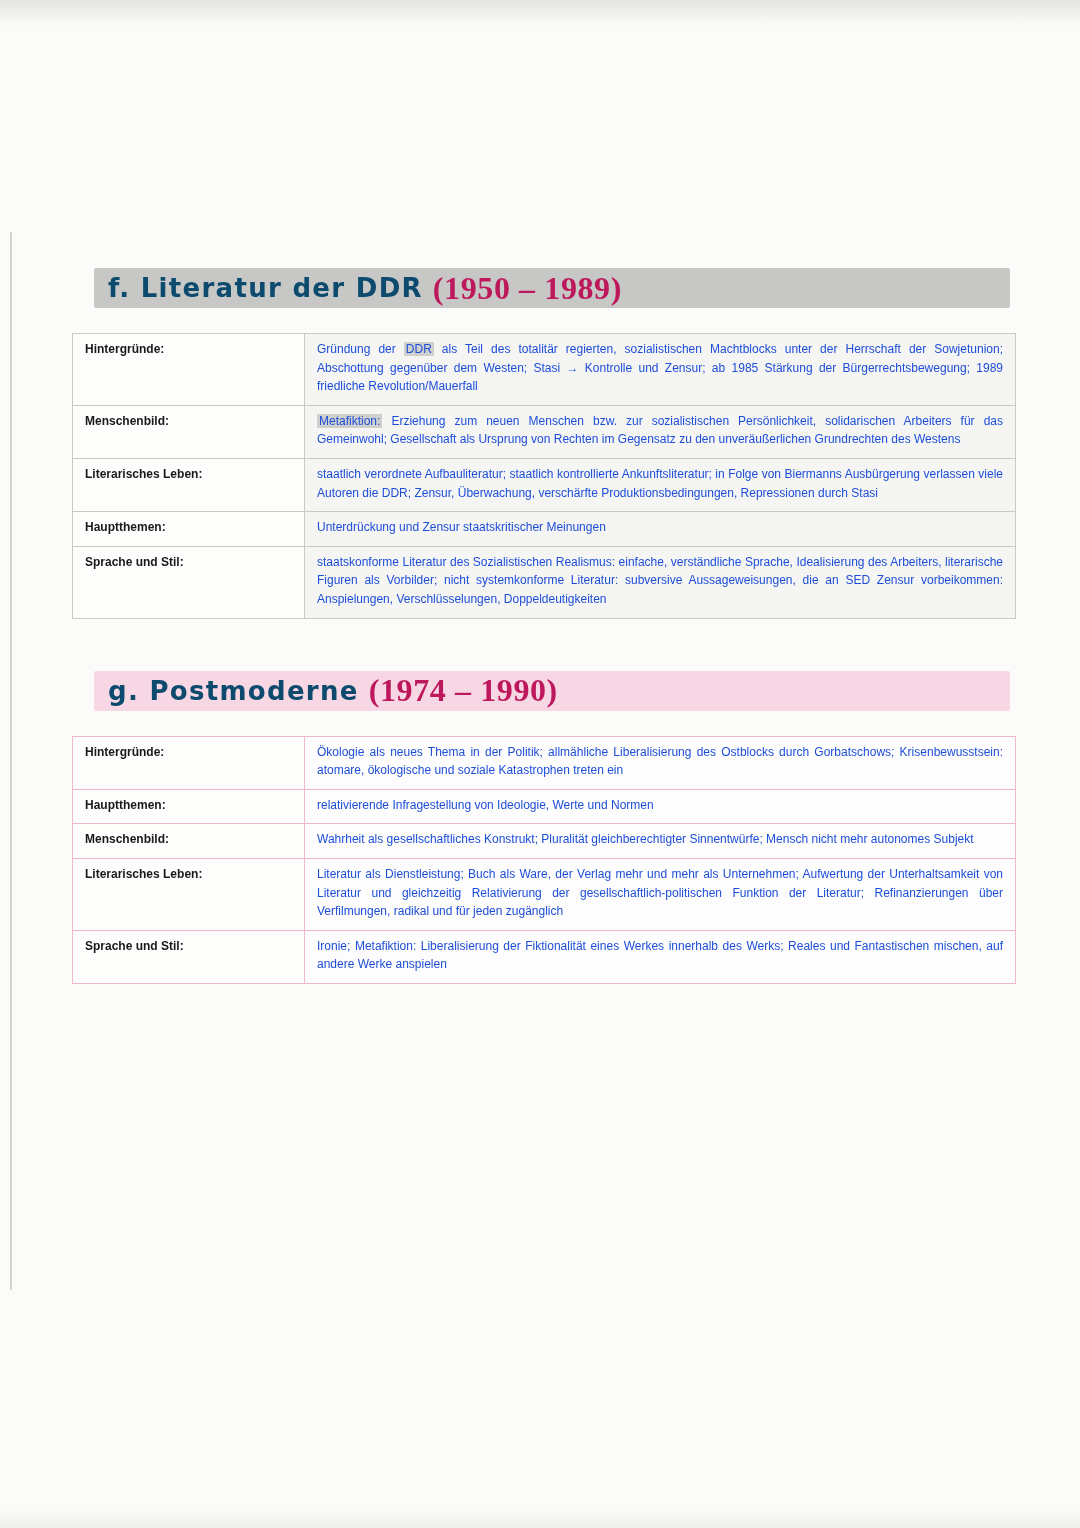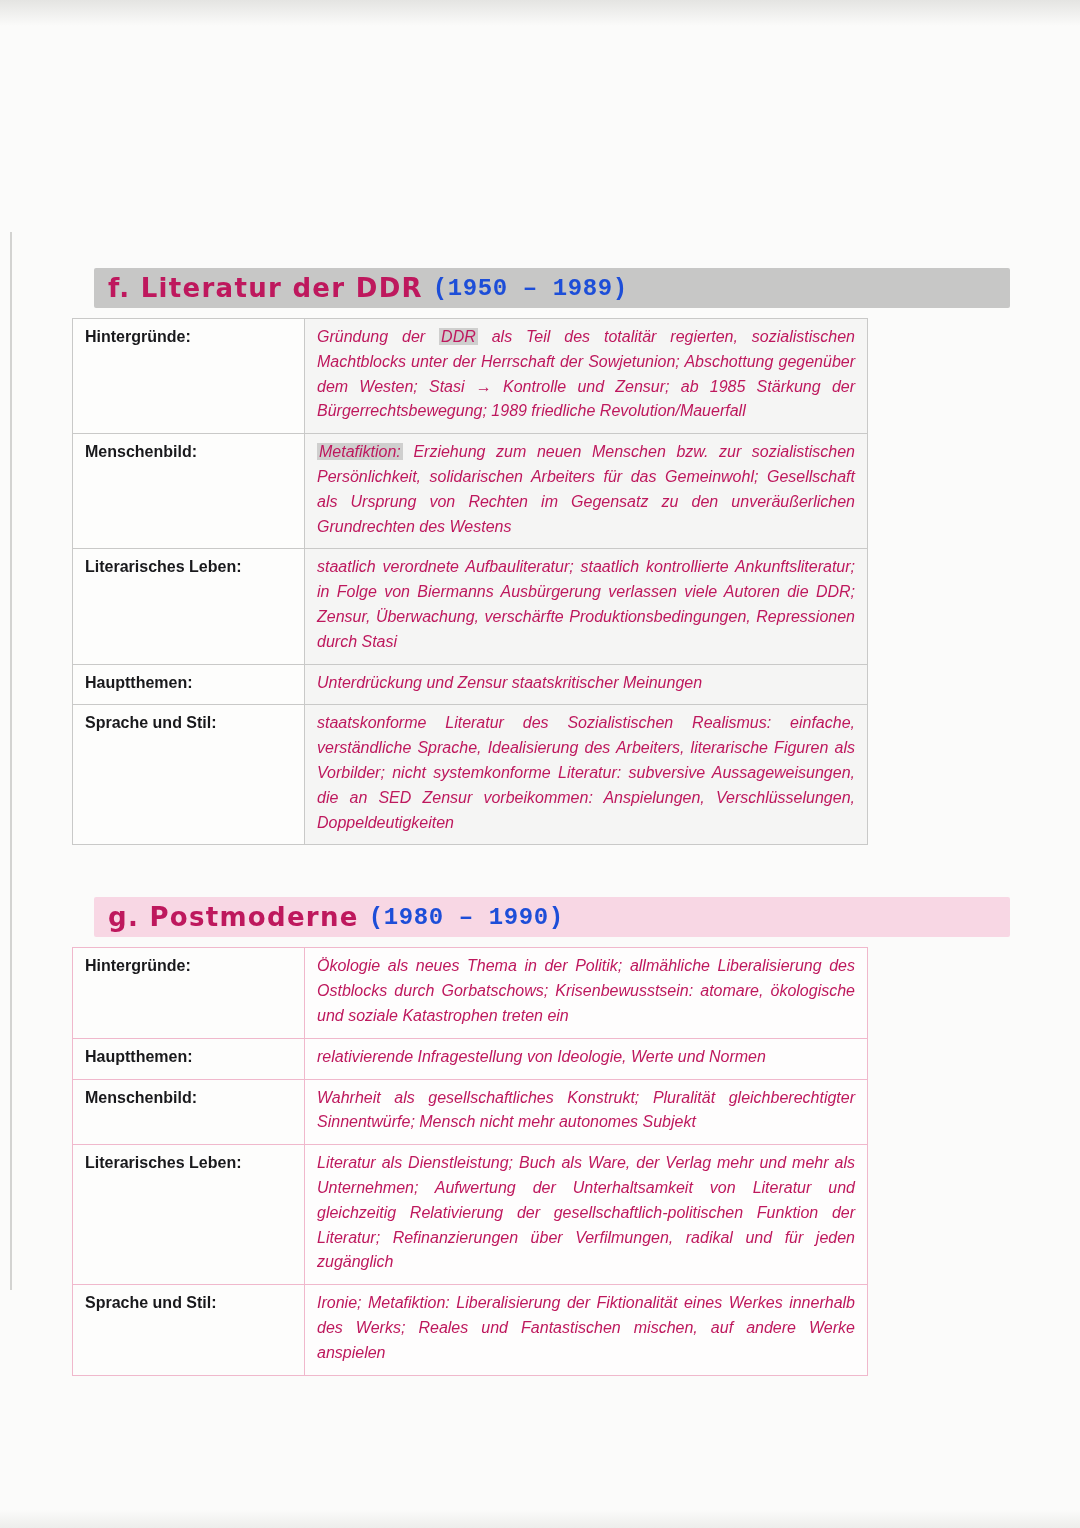--- a/index.html
+++ b/index.html
@@ -38,54 +38,53 @@
     padding-left: 14px;
     border-radius: 2px;
   }
   .heading-bar.gray { background: #c7c7c6; }
   .heading-bar.pink { background: #f8d7e4; }
   .heading-script {
     font-family: "DejaVu Sans", sans-serif;
     font-size: 26px;
     font-weight: 800;
     letter-spacing: 1.3px;
-    color: #be185d;
+    color: #0c4a6e;
     white-space: pre;
   }
   .heading-bold {
-    font-family: Liberation Mono, monospace;
-    font-size: 24px;
+    font-family: Liberation Serif, serif;
+    font-size: 32px;
     font-weight: 700;
     letter-spacing: 0.6px;
     margin-left: 10px;
-    color: #1d4ed8;
+    color: #be185d;
     white-space: pre;
   }
   table.era-table {
     border-collapse: collapse;
-    width: 796px;
-    font-size: 16px;
-    margin-top: 10px;
+    width: 944px;
+    font-size: 12px;
+    margin-top: 25px;
     background: #fdfdfc;
   }
   td {
     vertical-align: top;
     padding: 6px 12px 9px 12px;
     line-height: 1.55;
   }
   .label-cell {
     width: 232px;
     font-weight: 700;
     color: #19191c;
     background: #fdfdfc;
   }
   .content-cell {
     text-align: justify;
-    color: #be185d;
-    font-style: italic;
+    color: #1d4ed8;
   }
   .t1 td { border: 1px solid #c9c9c8; }
   .t1 .content-cell { background: #f5f5f4; }
   .t2 td { border: 1px solid #f0b8cc; }
   .t2 .content-cell { background: #fefdfd; }
   .hl {
     background: #cfcfce;
     padding: 0 2px;
   }
   .section-2 { margin-top: 52px; }
@@ -127,21 +126,21 @@
             <td class="label-cell">Sprache und Stil:</td>
             <td class="content-cell"><span>staatskonforme Literatur des Sozialistischen Realismus: einfache, verständliche Sprache, Idealisierung des Arbeiters, literarische Figuren als Vorbilder; nicht systemkonforme Literatur: subversive Aussageweisungen, die an SED Zensur vorbeikommen: Anspielungen, Verschlüsselungen, Doppeldeutigkeiten</span></td>
           </tr>
         </tbody>
       </table>
     </section>
 
     <section class="section-2">
       <div class="heading-bar pink">
         <span class="heading-script">g. Postmoderne</span>
-        <span class="heading-bold">(1980 – 1990)</span>
+        <span class="heading-bold">(1974 – 1990)</span>
       </div>
 
       <table class="era-table t2">
         <tbody>
           <tr>
             <td class="label-cell">Hintergründe:</td>
             <td class="content-cell"><span>Ökologie als neues Thema in der Politik; allmähliche Liberalisierung des Ostblocks durch Gorbatschows; Krisenbewusstsein: atomare, ökologische und soziale Katastrophen treten ein</span></td>
           </tr>
           <tr>
             <td class="label-cell">Hauptthemen:</td>

